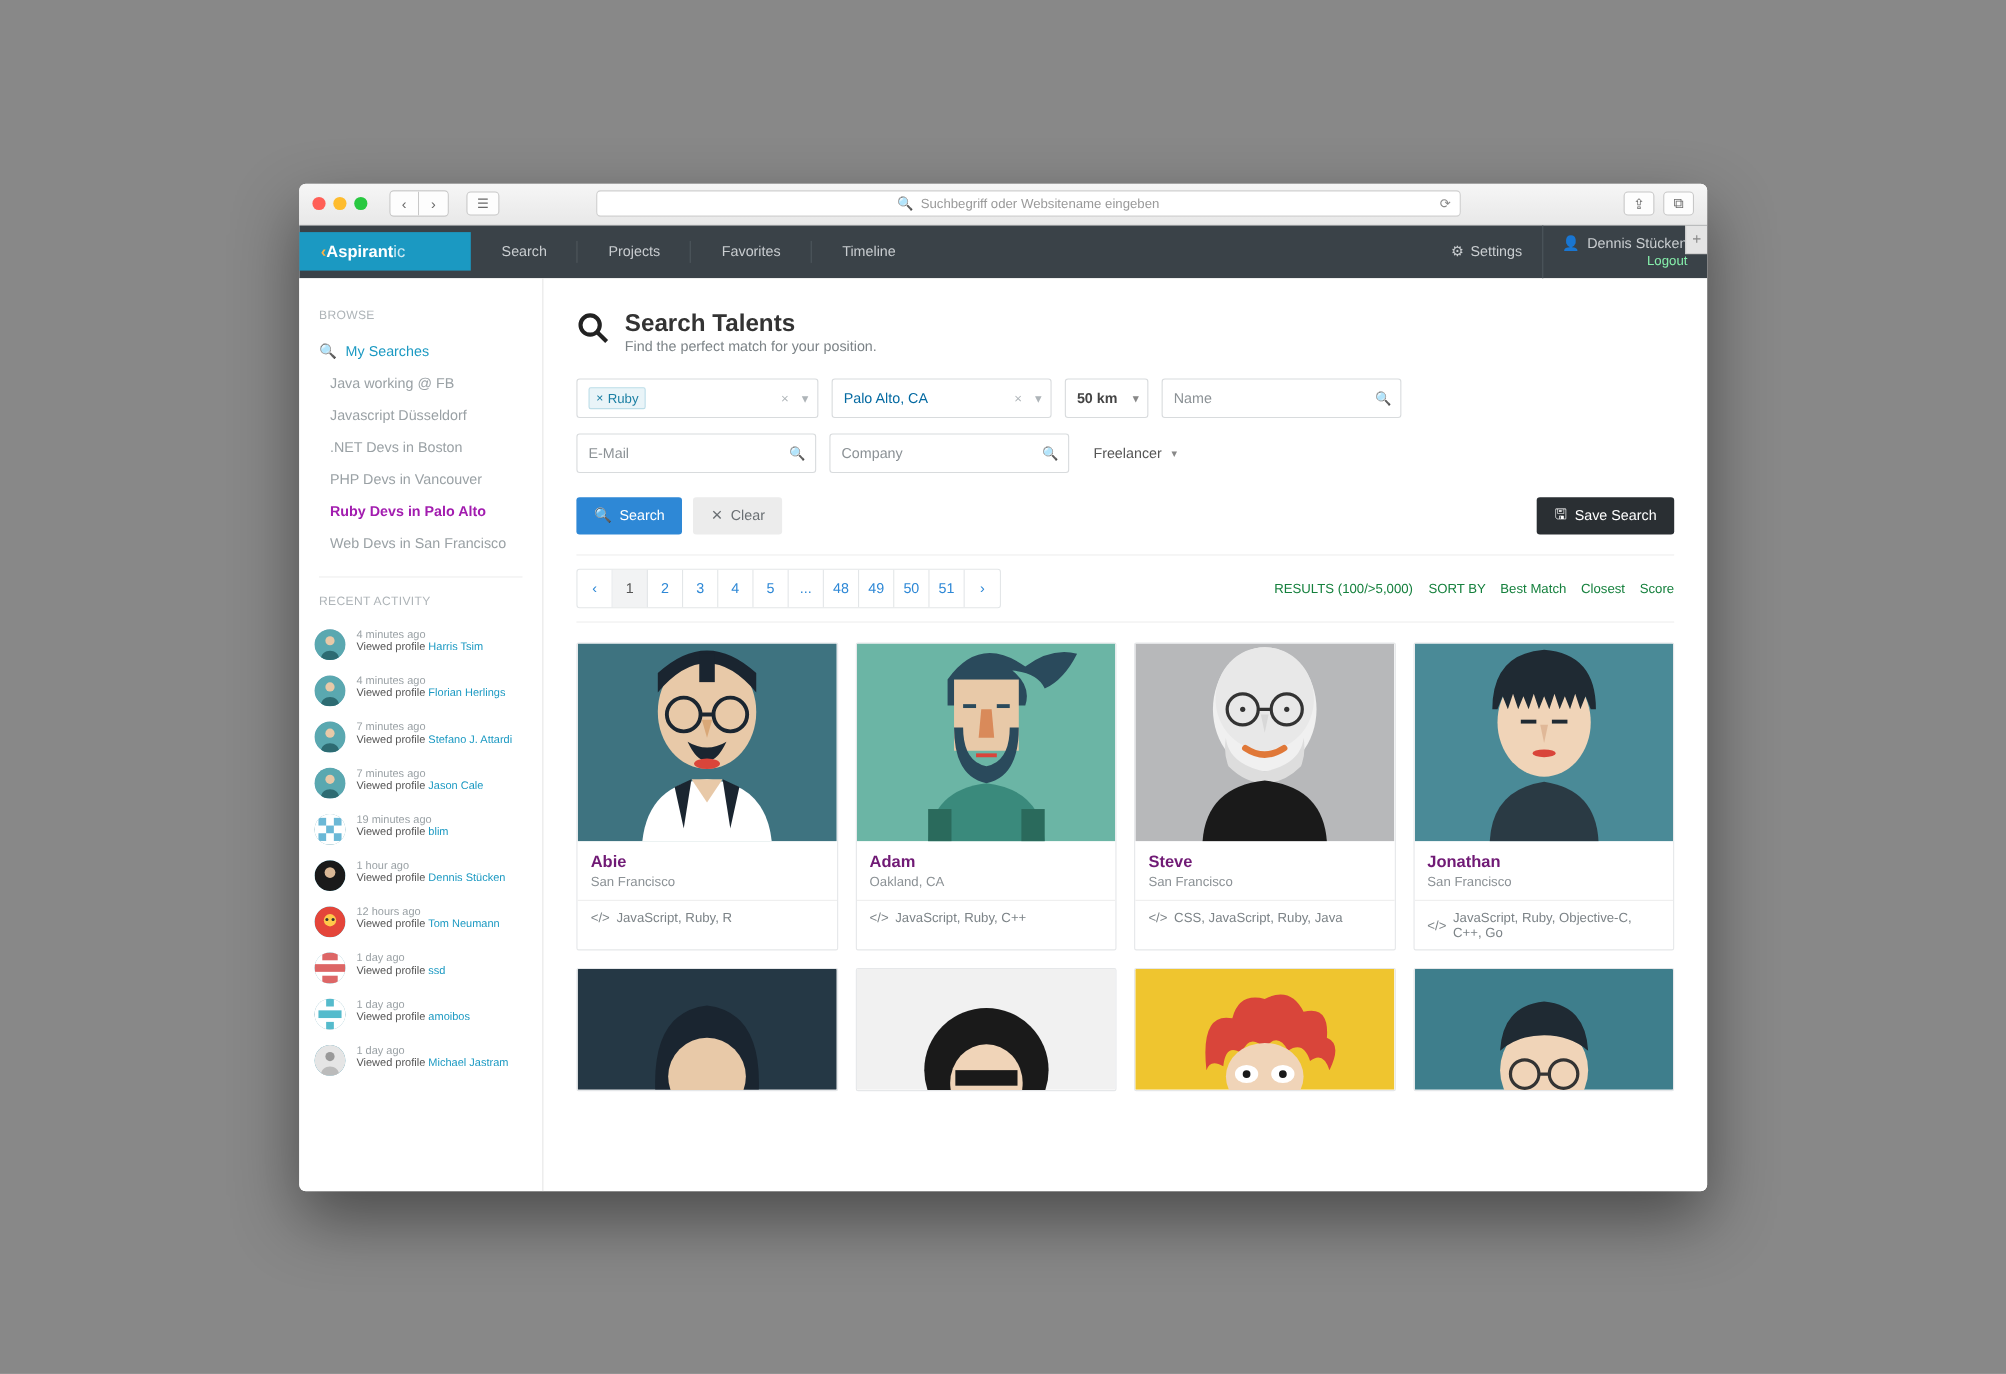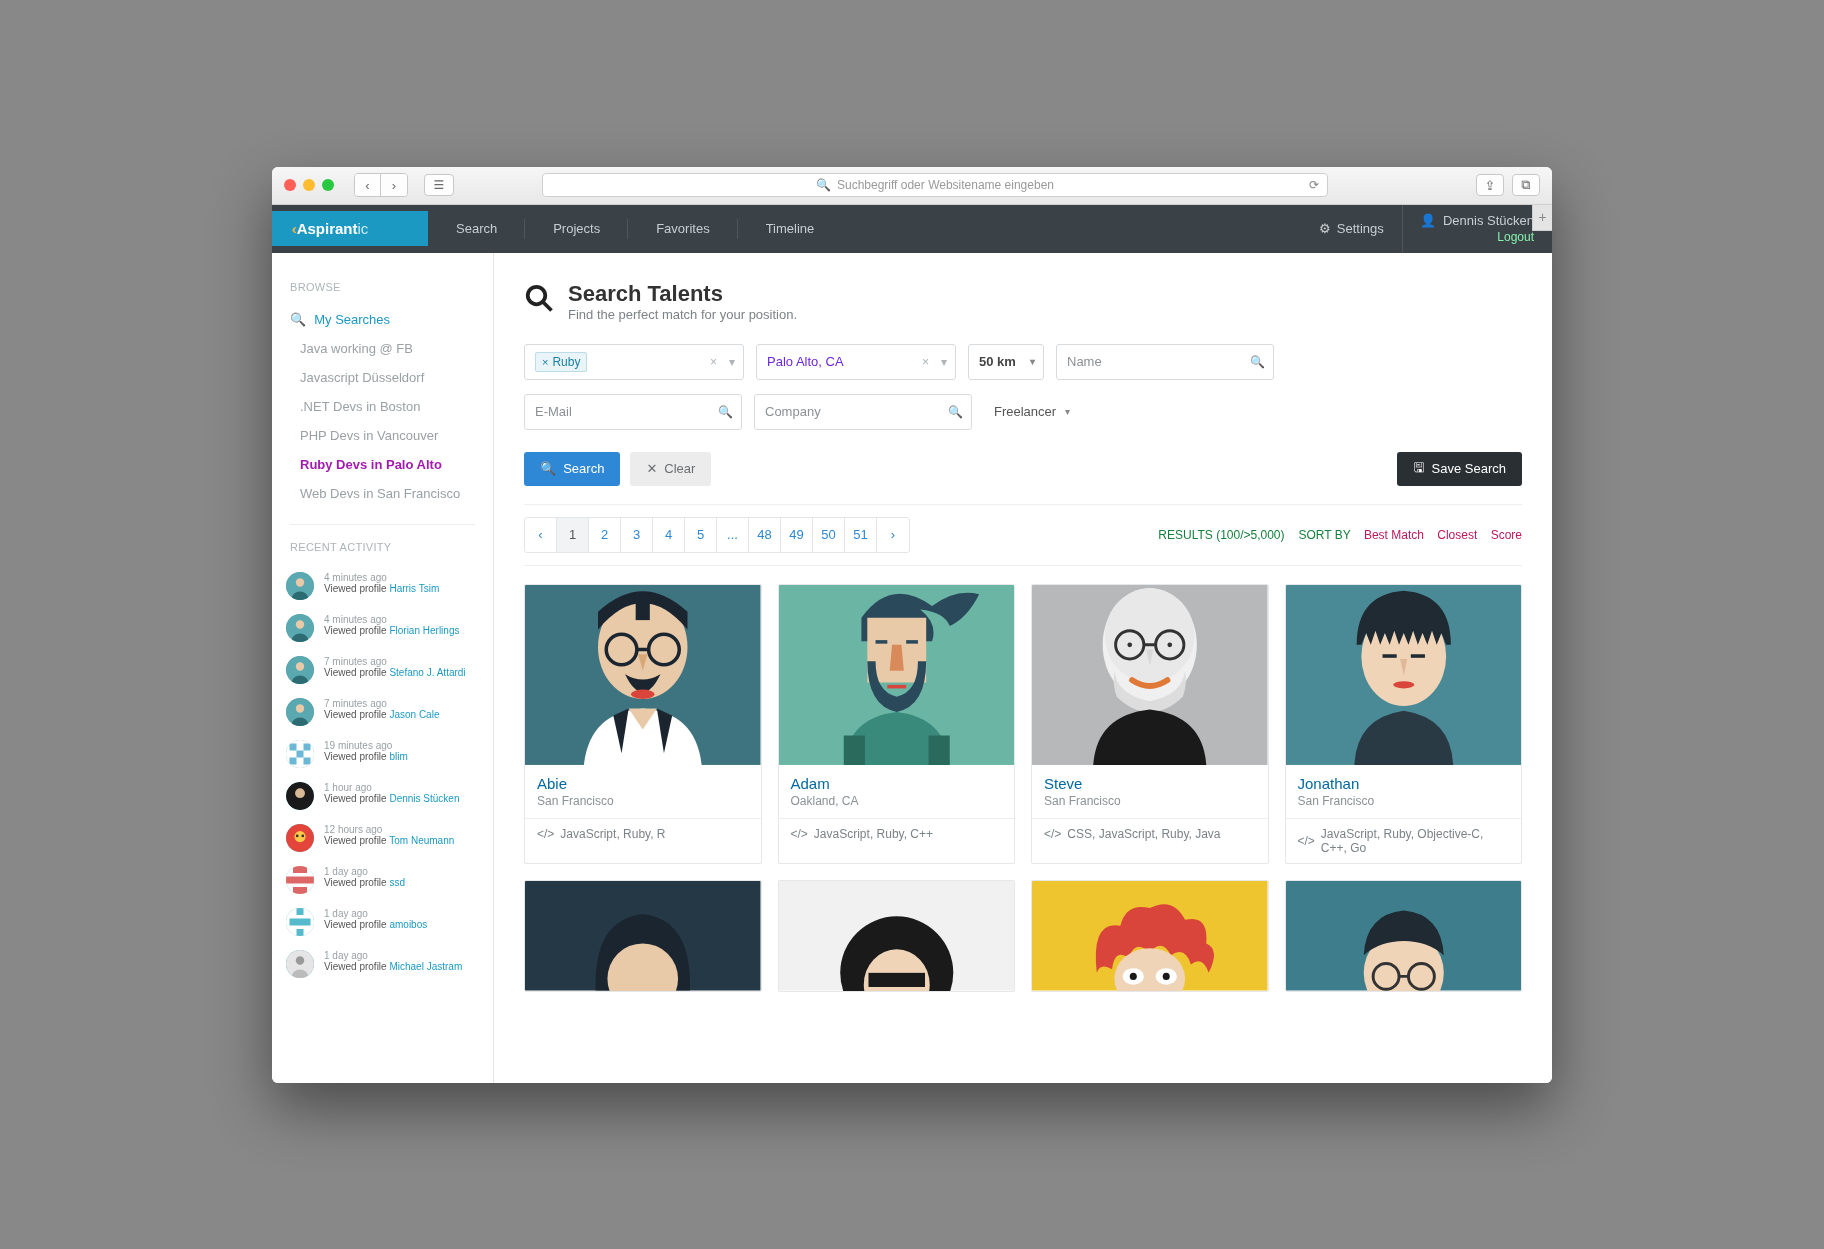--- a/index.html
+++ b/index.html
@@ -72,27 +72,27 @@
 .btn.muted{background:#ececec;color:#6a6f73;margin-left:10px}
 .btn.dark{background:#2a2f33;color:#fff;margin-left:auto}
 
 .toolbar{display:flex;align-items:center;border-top:1px solid #eee;border-bottom:1px solid #eee;padding:12px 0;margin-bottom:18px}
 .pager{display:flex;border:1px solid #e3e6e8;border-radius:3px;overflow:hidden}
 .pager span{min-width:32px;height:34px;display:flex;align-items:center;justify-content:center;border-right:1px solid #e3e6e8;font-size:13px;color:#2e88d6;cursor:pointer;padding:0 8px}
 .pager span:last-child{border-right:none}
 .pager span.cur{background:#f2f3f4;color:#555}
 .toolbar .meta{margin-left:auto;display:flex;align-items:center;gap:14px;font-size:12px;color:#555}
 .toolbar .meta b{font-weight:400;color:#15803d}
-.toolbar .meta .sort-opts a{color:#be185d;text-decoration:none;margin-left:10px}
+.toolbar .meta .sort-opts a{color:#15803d;text-decoration:none;margin-left:10px}
 
 .grid{display:grid;grid-template-columns:repeat(4,1fr);gap:16px}
 .card{border:1px solid #e5e7e9;border-radius:2px;overflow:hidden}
 .card .img{height:180px;display:flex;align-items:flex-end;justify-content:center;overflow:hidden}
 .card .body{padding:10px 12px}
-.card .body .nm{color:#0369a1;font-weight:400;font-size:15px}
+.card .body .nm{color:#701a75;font-weight:700;font-size:15px}
 .card .body .loc{color:#8b9195;font-size:12px;margin-top:2px}
 .card .skills{border-top:1px solid #eee;padding:8px 12px;font-size:12px;color:#7c8387;display:flex;gap:6px;align-items:center}
 .card.short .img{height:110px}
 </style>
 </head>
 <body>
 
 <div class="mac-window">
   <div class="titlebar">
     <div class="dots">
@@ -312,21 +312,21 @@
       <div class="filters">
         <div class="fld tagbox">
           <span class="tag">
               <span class="x">×</span>
               <span>Ruby</span>
             </span>
           <span class="xicon">×</span>
           <span class="ricon dd">▾</span>
         </div>
         <div class="fld loc">
-          <span style="color:#6d28d9">Palo Alto, CA</span>
+          <span style="color:#0369a1">Palo Alto, CA</span>
           <span class="xicon">×</span>
           <span class="ricon dd">▾</span>
         </div>
         <div class="fld dist">
           <span>50 km</span>
           <span class="caret">▾</span>
         </div>
         <div class="fld name">
           <span>Name</span>
           <span class="ricon">🔍</span>

